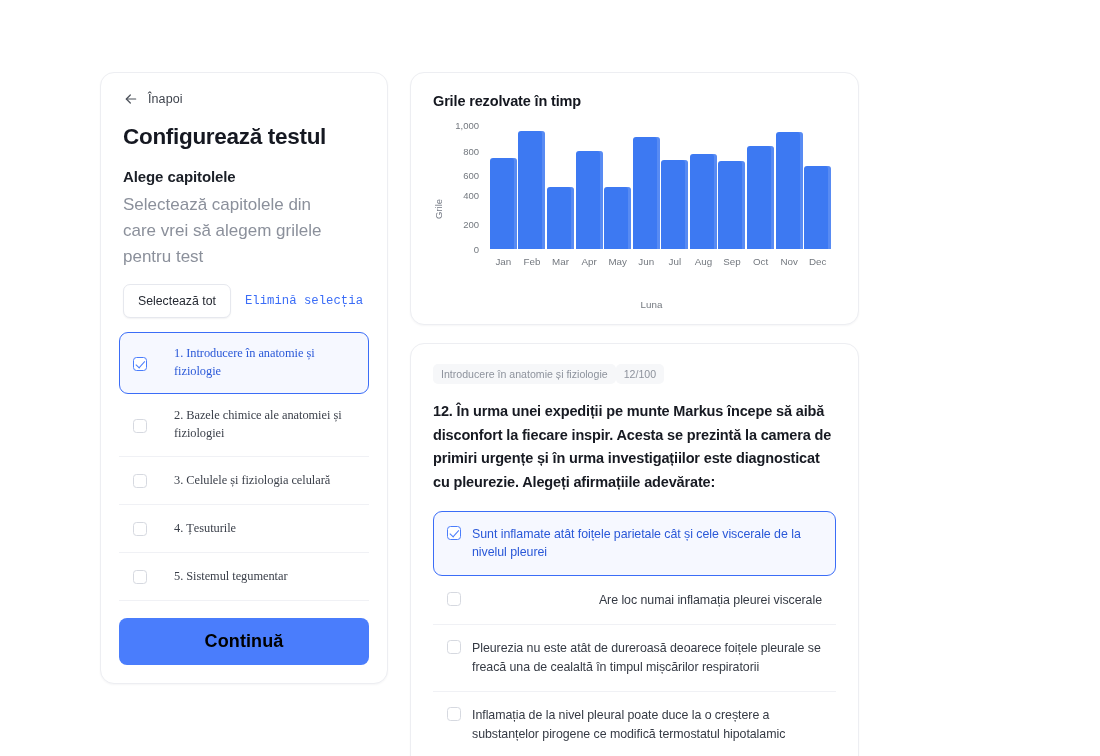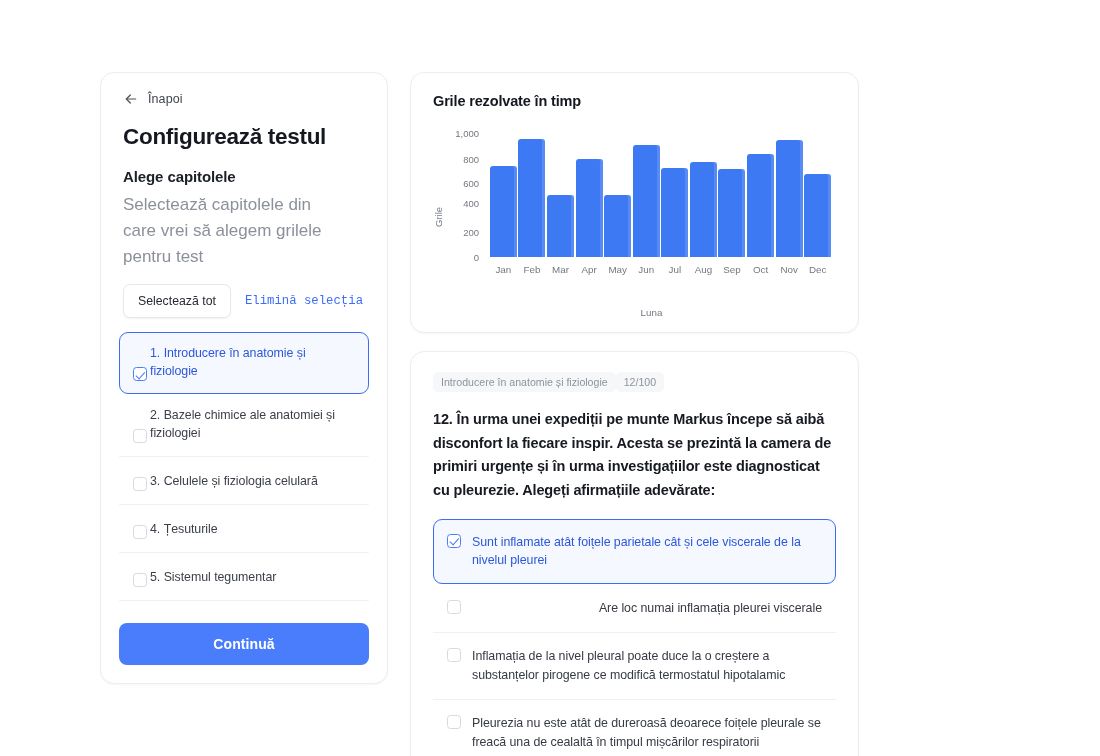--- a/index.html
+++ b/index.html
@@ -95,26 +95,27 @@
   }
 
   
   .chapters {
     flex: 1;
     overflow: hidden;
     padding: 0 18px;
   }
   .chapter {
     display: flex;
-    align-items: flex-end;
-    gap: 3px;
+    align-items: center;
+    gap: 27px;
     padding: 13px 14px;
     border-bottom: 1px solid #f0f1f5;
     cursor: pointer;
     min-height: 48px;
+    font-family: Liberation Serif, serif;
   }
   .chapter.selected {
     background: #f6f8ff;
     border: 1.4px solid #3b6df7;
     border-radius: 9px;
     padding: 12px 13px;
   }
   .chapter-label {
     font-size: 12.4px;
     line-height: 1.45;
@@ -142,22 +143,22 @@
     border-width: 0 1.7px 1.7px 0;
     transform: rotate(42deg);
   }
 
   .continue-wrap { padding: 12px 18px 18px; }
   .btn-primary {
     width: 100%;
     background: #4a7dfc;
     border: none;
     border-radius: 8px;
-    color: #ffffff;
-    font-size: 14px;
+    color: #000000;
+    font-size: 18px;
     font-weight: 700;
     padding: 13px 3px;
     cursor: pointer;
     font-family: inherit;
     letter-spacing: .1px;
   }
 
   
   .right-col {
     flex: 1;
@@ -166,21 +167,21 @@
     gap: 18px;
   }
 
   
   .chart-card { padding: 20px 22px 14px; }
   .chart-title {
     font-size: 14.5px;
     font-weight: 700;
     color: #14171f;
     letter-spacing: -.15px;
-    margin-bottom: 24px;
+    margin-bottom: 16px;
   }
   .chart-body {
     display: flex;
     height: 168px;
   }
   .y-axis-title {
     writing-mode: vertical-rl;
     transform: rotate(180deg);
     font-size: 9.5px;
     color: #767b86;
@@ -436,23 +437,23 @@
           <div class="option selected">
             <span class="cbx checked"></span>
             <span class="option-label">Sunt inflamate atât foițele parietale cât și cele viscerale de la nivelul pleurei</span>
           </div>
           <div class="option">
             <span class="cbx"></span>
             <span class="option-label">Are loc numai inflamația pleurei viscerale</span>
           </div>
           <div class="option">
             <span class="cbx"></span>
-            <span class="option-label">Inflamația de la nivel pleural poate duce la o creștere a substanțelor pirogene ce modifică termostatul hipotalamic</span>
+            <span class="option-label">Pleurezia nu este atât de dureroasă deoarece foițele pleurale se freacă una de cealaltă în timpul mișcărilor respiratorii</span>
           </div>
           <div class="option">
             <span class="cbx"></span>
-            <span class="option-label">Pleurezia nu este atât de dureroasă deoarece foițele pleurale se freacă una de cealaltă în timpul mișcărilor respiratorii</span>
+            <span class="option-label">Inflamația de la nivel pleural poate duce la o creștere a substanțelor pirogene ce modifică termostatul hipotalamic</span>
           </div>
         </div>
     </div>
 
   </div>
 </div>
 
 </body></html>

